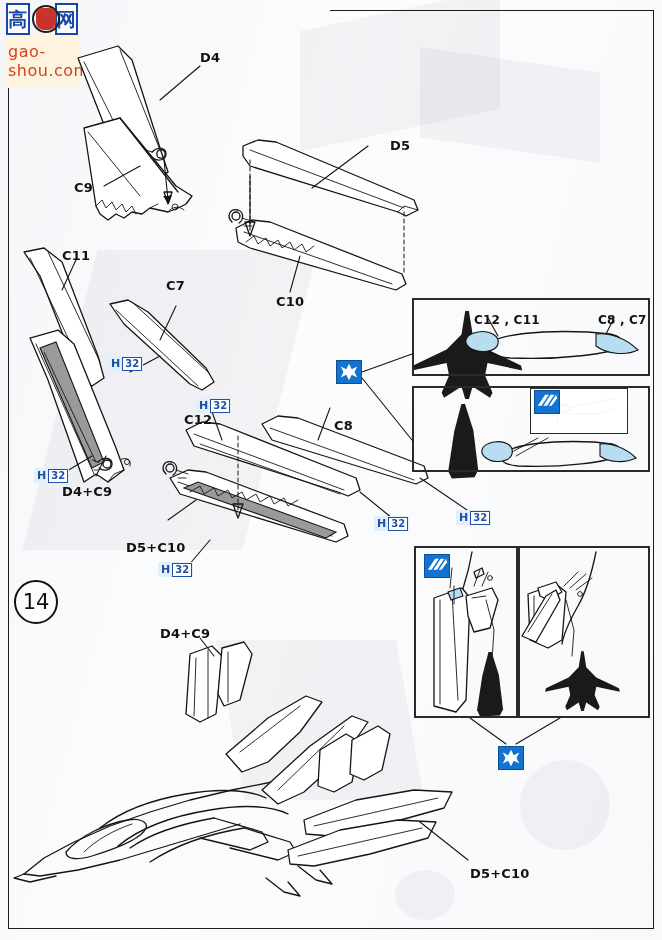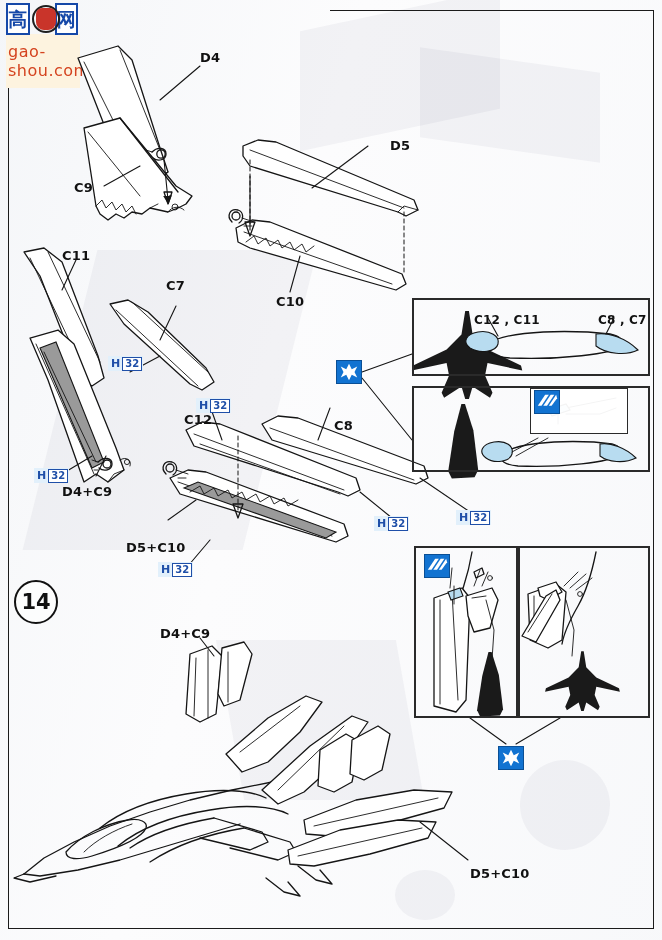--- a/index.html
+++ b/index.html
@@ -45,21 +45,21 @@
   }
   #watermark .wmtext{
     font-family:"DejaVu Sans", sans-serif;font-size:16px;font-weight:normal;
     color:#d4431f;letter-spacing:0.5px;background:#fdf3df;padding:8px 2px;width:70px;
   }
 
   
   #step-badge{
     position:absolute;left:14px;top:580px;width:40px;height:40px;border-radius:50%;
     border:2.5px solid #111;display:flex;align-items:center;justify-content:center;
-    font-family:"DejaVu Sans", sans-serif;font-size:21px;font-weight:bold;color:#111;
+    font-family:"DejaVu Sans", sans-serif;font-size:21px;font-weight:normal;color:#111;
     background:rgba(255,255,255,0.6);
   }
 
   
   .plabel{
     position:absolute;font-family:"DejaVu Sans", sans-serif;font-weight:bold;
     font-size:13px;color:#111;white-space:nowrap;letter-spacing:0.2px;
   }
   .plabel.sm{font-size:12px;}
 

